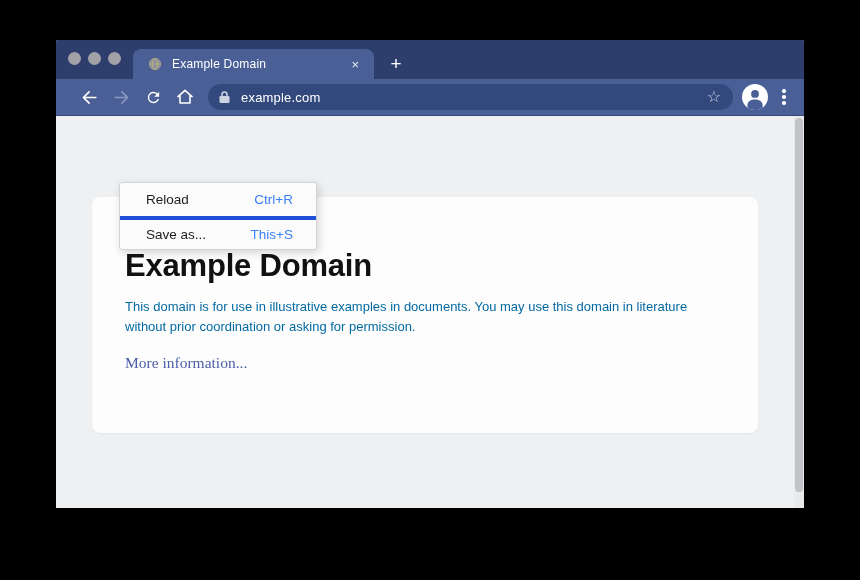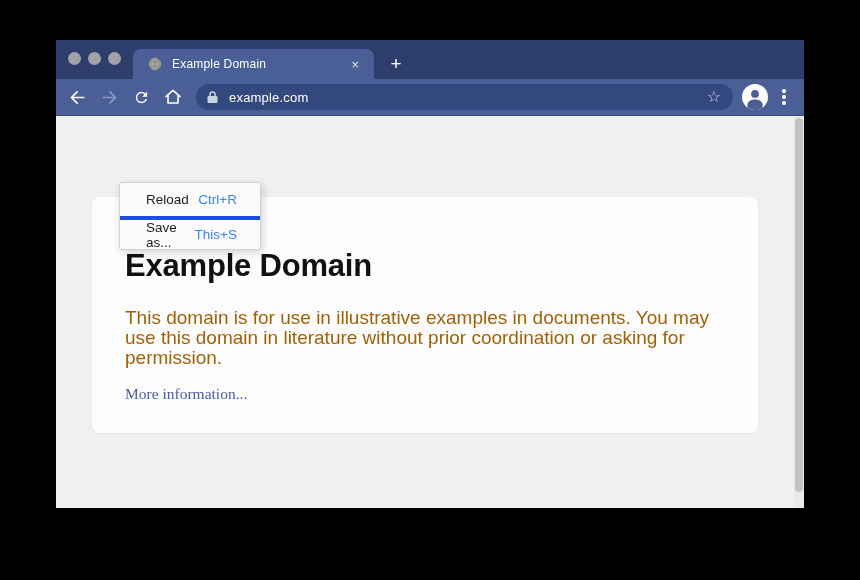--- a/index.html
+++ b/index.html
@@ -18,21 +18,21 @@
          background:#4a5f96; border-radius:8px 8px 0 0; display:flex; align-items:center;
          padding:0 12px 0 15px; }
   .favicon { width:14px; height:14px; margin-right:10px; flex:0 0 auto; }
   .tab-title { flex:1; font-size:12px; color:#fff; letter-spacing:.2px; white-space:nowrap; overflow:hidden; }
   .tab-close { color:#e9ebf3; font-size:13px; line-height:1; padding:2px 3px; cursor:default; }
   .newtab { position:absolute; left:330px; top:9px; width:20px; height:30px; line-height:29px;
             text-align:center; color:#fff; font-size:19px; font-weight:400; }
 
   
   .toolbar { height:37px; background:#4a5f96; display:flex; align-items:center;
-             padding:0 14px 0 8px; border-bottom:1px solid rgba(20,30,60,.35); }
+             padding:0 14px 0 20px; border-bottom:1px solid rgba(20,30,60,.35); }
   .navbtn { width:26px; height:26px; margin-right:6px; display:flex; align-items:center;
             justify-content:center; background:transparent; border:none; flex:0 0 auto; }
   .addressbar { flex:1; height:26px; margin-left:4px; margin-right:9px; border-radius:13px;
                 background:#33497e; display:flex; align-items:center; padding:0 8px 0 10px; min-width:0; }
   .lock { width:13px; height:14px; margin-right:10px; flex:0 0 auto; }
   .url { flex:1; color:#fff; font-size:13px; font-weight:500; letter-spacing:.2px; white-space:nowrap; }
   .star { color:#ccd2e2; font-size:16px; line-height:1; padding:0 4px; }
   .avatar { width:26px; height:26px; margin-right:10px; border-radius:50%; background:#fff;
             overflow:hidden; display:flex; align-items:flex-start; justify-content:center; flex:0 0 auto; }
   .dots { width:12px; display:flex; flex-direction:column; align-items:center; gap:2.5px; flex:0 0 auto; }
@@ -42,26 +42,26 @@
   .content { position:relative; height:392px; background:#eef0f2; }
   .scrollbar { position:absolute; right:0; top:0; width:10px; height:100%; background:#e9eaec; }
   .scroll-thumb { position:absolute; left:1px; top:2px; width:8px; height:374px;
                   background:#c2c3c7; border-radius:4px; }
 
   .card { position:absolute; left:36px; top:81px; width:666px; height:236px;
           background:#fdfdfe; border-radius:8px; box-shadow:0 1px 2px rgba(0,0,0,.05);
           padding:52px 40px 0 33px; }
   .card h1 { font-size:31px; line-height:34px; font-weight:700; color:#111;
              letter-spacing:-.2px; }
-  .card p { margin-top:25px; width:588px; font-size:19px; line-height:20px; color:#a16207; }
+  .card p { margin-top:14px; width:588px; font-size:13px; line-height:20px; color:#0369a1; }
   .card a { display:inline-block; margin-top:17px; font-size:15.5px; color:#4b5ea6;
             text-decoration:none;font-family:Liberation Serif, serif; }
 
   
-  .menu { position:absolute; left:63px; top:66px; width:142px; background:#fbfbfc;
+  .menu { position:absolute; left:63px; top:66px; width:198px; background:#fbfbfc;
           border:1px solid #d2d3d6; border-radius:3px; box-shadow:2px 3px 8px rgba(0,0,0,.16);
           z-index:5; }
   .menu-item { height:33px; display:flex; align-items:center; justify-content:space-between;
                padding:0 23px 0 26px; font-size:13.5px; color:#1d1d1f; }
   .menu-item + .menu-item { border-top:4px solid #1d4ed8; }
   .shortcut { color:#3b82f6; }
 </style>
 </head>
 <body>
 

